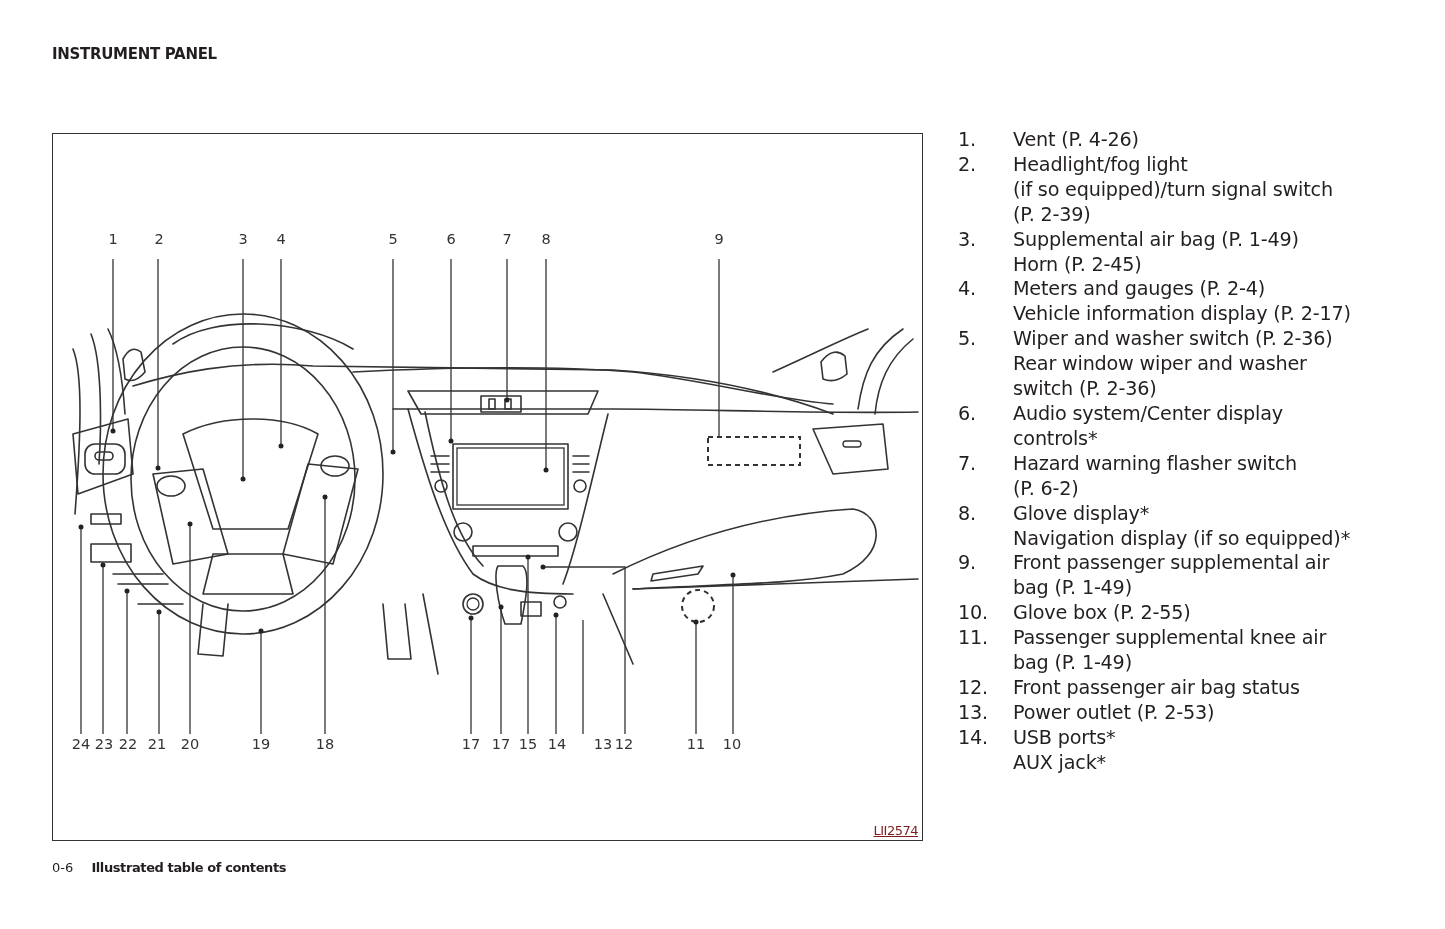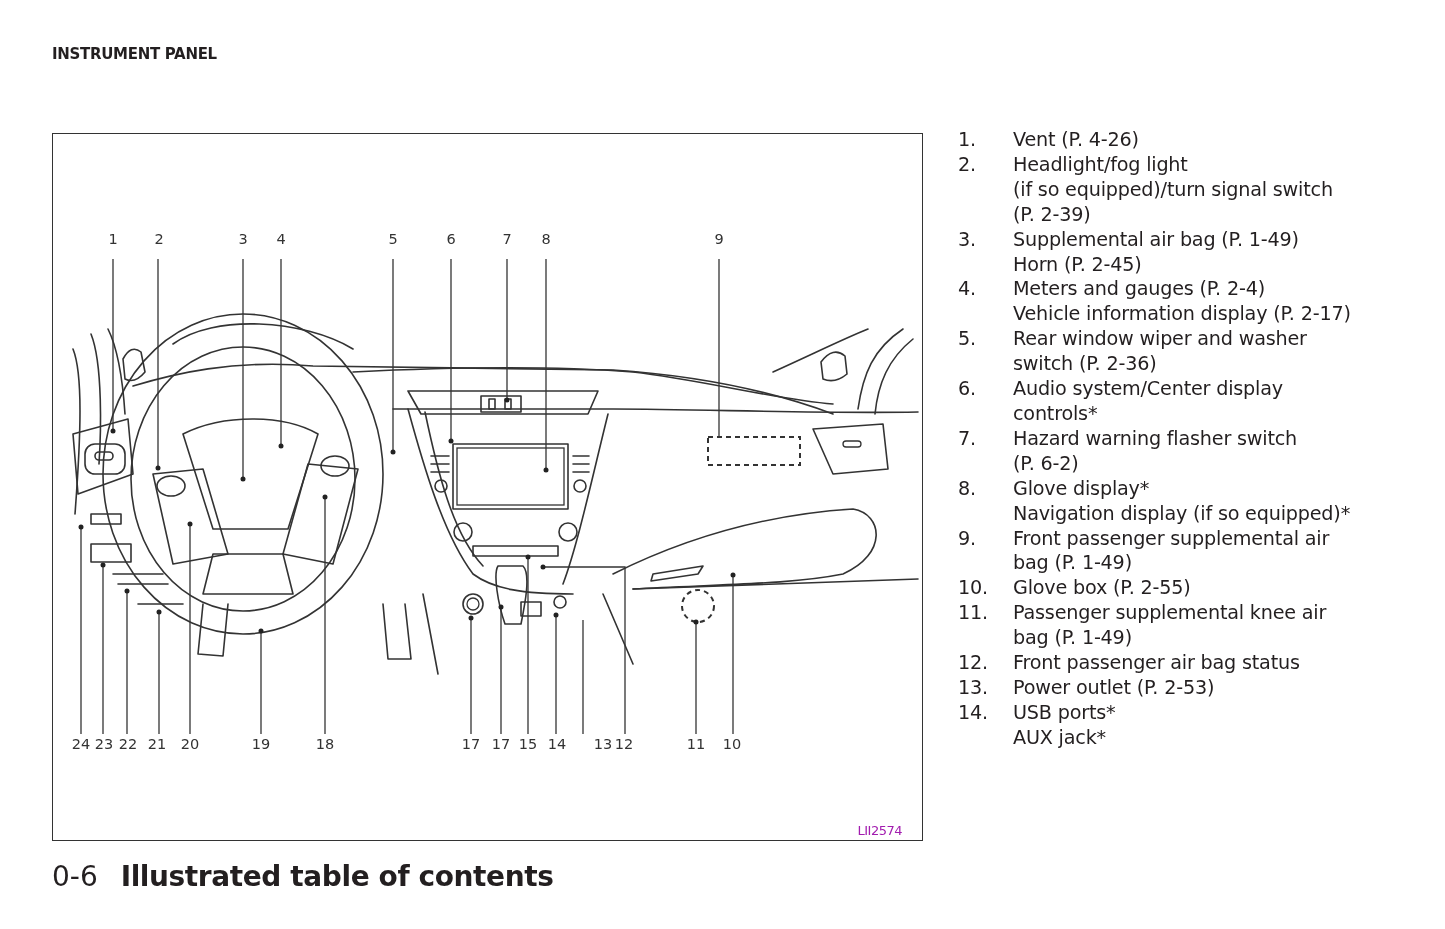--- a/index.html
+++ b/index.html
@@ -1,27 +1,27 @@
 <!DOCTYPE html>
 <html><head>
 <meta charset="utf-8">
 <style>
   html, body { margin:0; padding:0; background:#ffffff; }
   body { width:1445px; height:929px; position:relative; overflow:hidden; color:#231f20; font-family:"DejaVu Sans", sans-serif; }
   .title { position:absolute; left:52px; top:45px; font-family:"DejaVu Sans", sans-serif; font-weight:bold; font-size:15px; letter-spacing:-0.3px; color:#231f20; }
   .figure { position:absolute; left:52px; top:133px; width:871px; height:708px; border:1.6px solid #333; box-sizing:border-box; }
   .figure svg { position:absolute; left:0; top:0; }
-  .fig-id { position:absolute; right:20px; bottom:2px; font-family:"DejaVu Sans", sans-serif; font-size:13px; color:#a21caf; letter-spacing:-0.5px; }
+  .fig-id { position:absolute; right:4px; bottom:2px; font-family:"DejaVu Sans", sans-serif; font-size:13px; color:#7f1d1d; letter-spacing:-0.5px;text-decoration:underline; }
   .callout { position:absolute; font-family:"DejaVu Sans", sans-serif; font-size:14.5px; color:#333; transform:translateX(-50%); white-space:nowrap; }
   .list { position:absolute; left:958px; top:128px; width:460px; font-family:"DejaVu Sans", sans-serif; font-size:19.2px; line-height:24.9px; color:#231f20; letter-spacing:-0.2px; }
   .item { display:flex; }
   .item .num { width:55px; flex:none; }
   .item .lines { flex:1; }
   .item .line { display:block; white-space:nowrap; }
-  .footer { position:absolute; left:52px; top:860px; font-family:"DejaVu Sans", sans-serif; font-size:28px; color:#231f20; }
+  .footer { position:absolute; left:52px; top:860px; font-family:"DejaVu Sans", sans-serif; font-size:13px; color:#231f20; }
   .footer .page { margin-right:14px; }
   .footer .section { font-weight:bold; letter-spacing:-0.4px; }
   .ln { stroke:#333; stroke-width:1.6; fill:none; stroke-linecap:round; stroke-linejoin:round; }
   .lnt { stroke:#333; stroke-width:1.3; fill:none; }
   .dash { stroke:#333; stroke-width:2; fill:none; stroke-dasharray:5 4; }
   .dot { fill:#222; }
 </style>
 </head>
 <body>
 
@@ -217,20 +217,21 @@
     <div class="item">
       <span class="num">4.</span>
       <span class="lines">
         <span class="line">Meters and gauges (P. 2-4)</span>
         <span class="line">Vehicle information display (P. 2-17)</span>
       </span>
     </div>
     <div class="item">
       <span class="num">5.</span>
       <span class="lines">
+        <span class="line">Wiper and washer switch (P. 2-36)</span>
         <span class="line">Rear window wiper and washer</span>
         <span class="line">switch (P. 2-36)</span>
       </span>
     </div>
     <div class="item">
       <span class="num">6.</span>
       <span class="lines">
         <span class="line">Audio system/Center display</span>
         <span class="line">controls*</span>
       </span>

